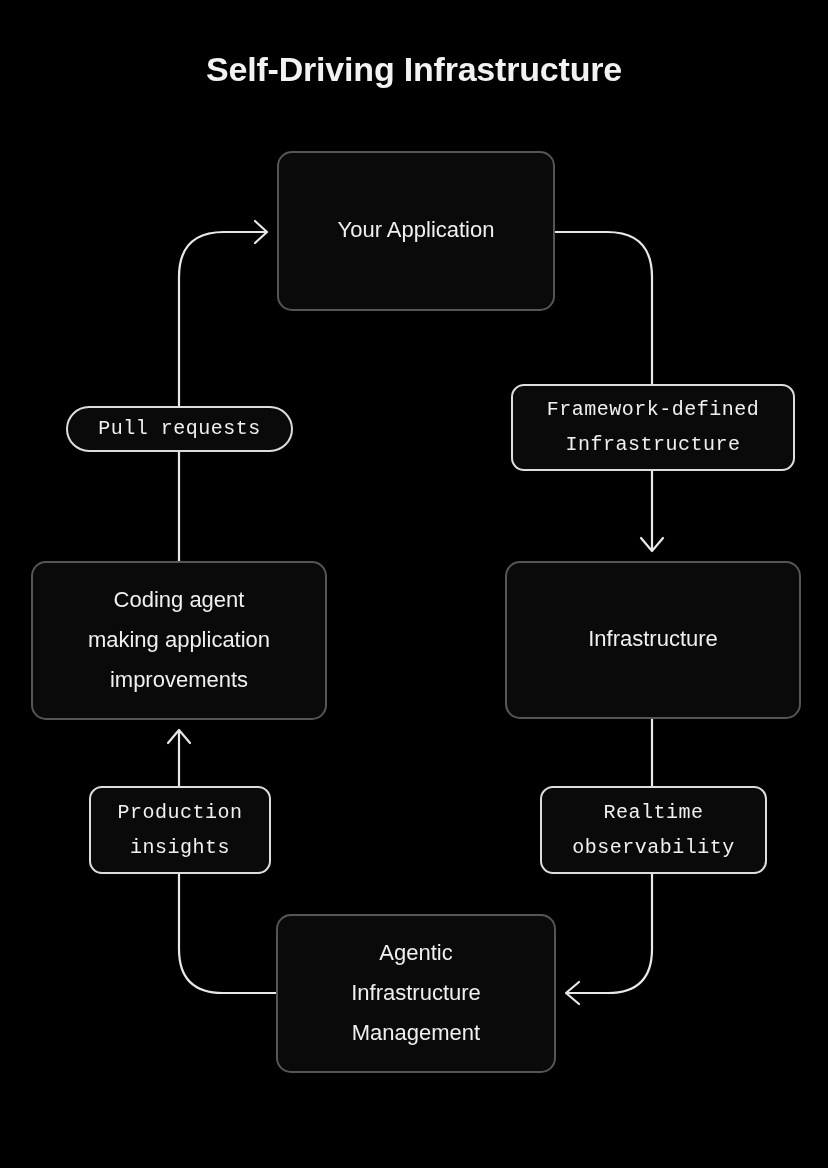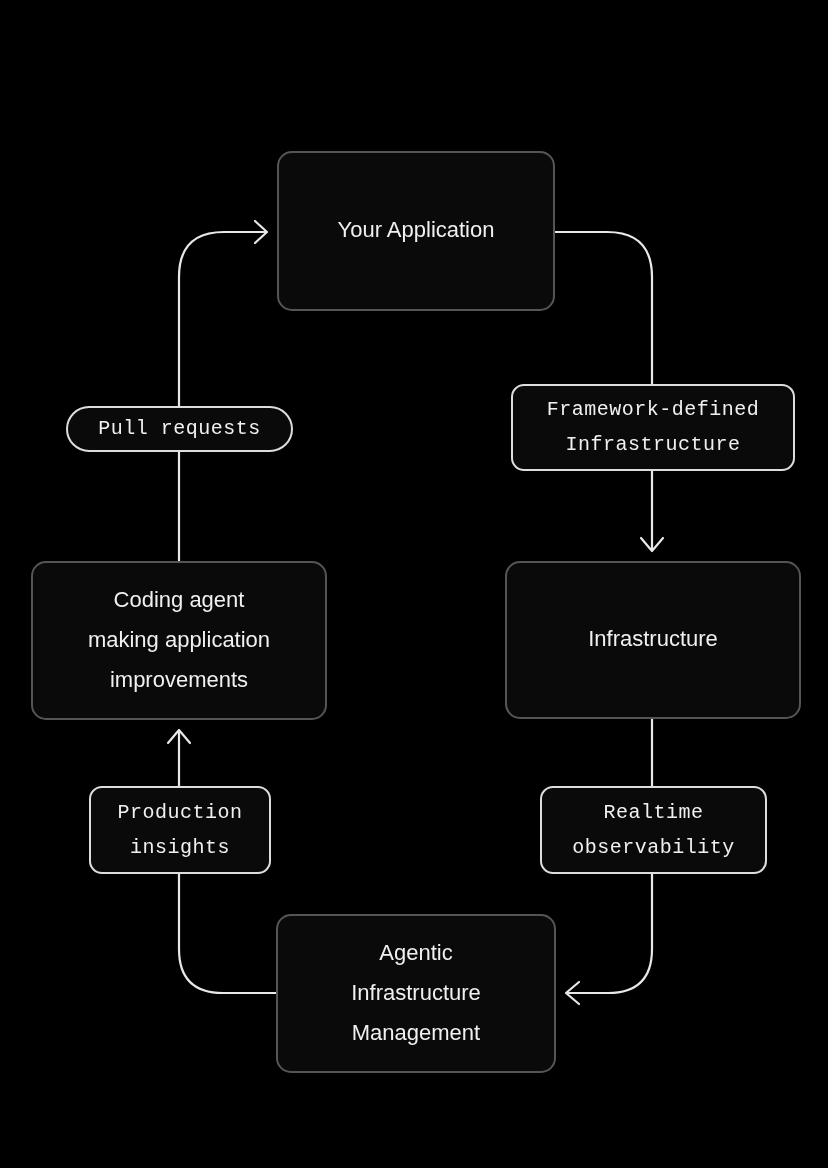--- a/index.html
+++ b/index.html
@@ -78,20 +78,21 @@
     text-anchor: middle;
     dominant-baseline: middle;
     letter-spacing: 0.5px;
   }
 </style>
 </head>
 <body>
 
 <div id="stage">
 
+  <div id="diagram-title">Self-Driving Infrastructure</div>
 
   <svg id="flow" viewBox="0 0 828 1168">
 
     <g>
 
       <g>
         <path class="edge-path" d="M 554 232 L 607 232 Q 652 232 652 277 L 652 550"></path>
         <path class="arrow-head" d="M 641 538 L 652 551 L 663 538"></path>
       </g>
 

